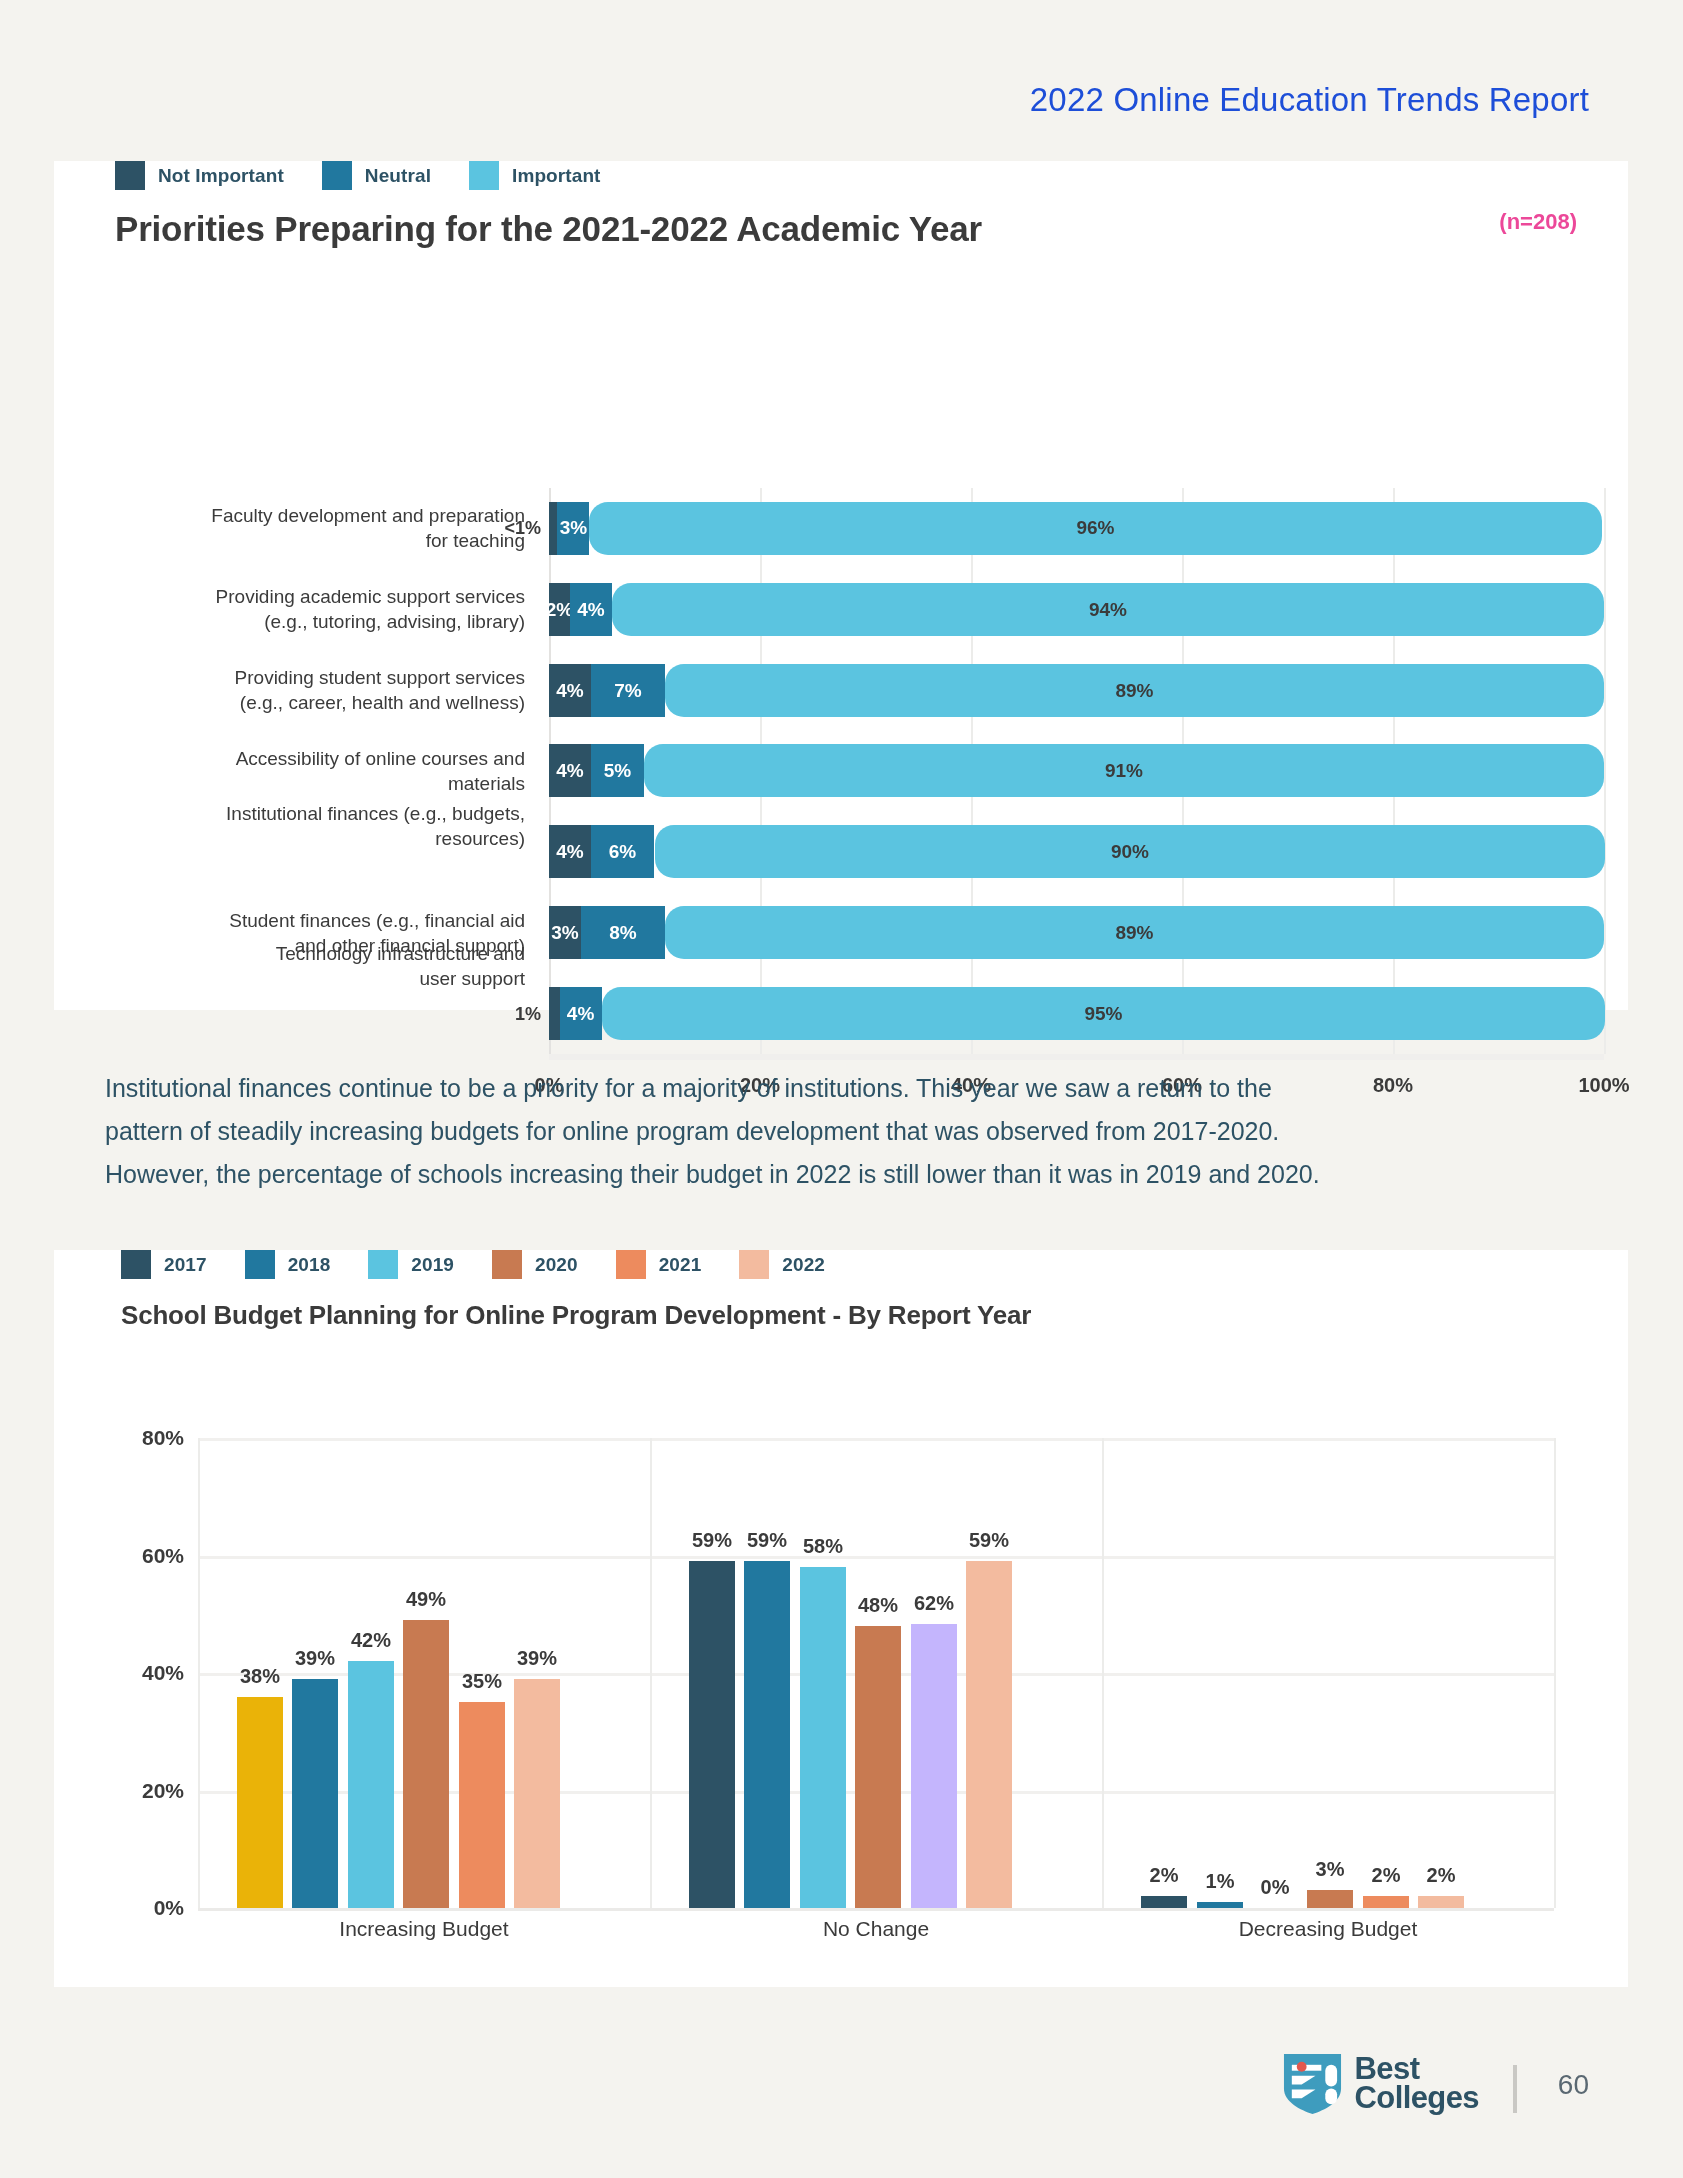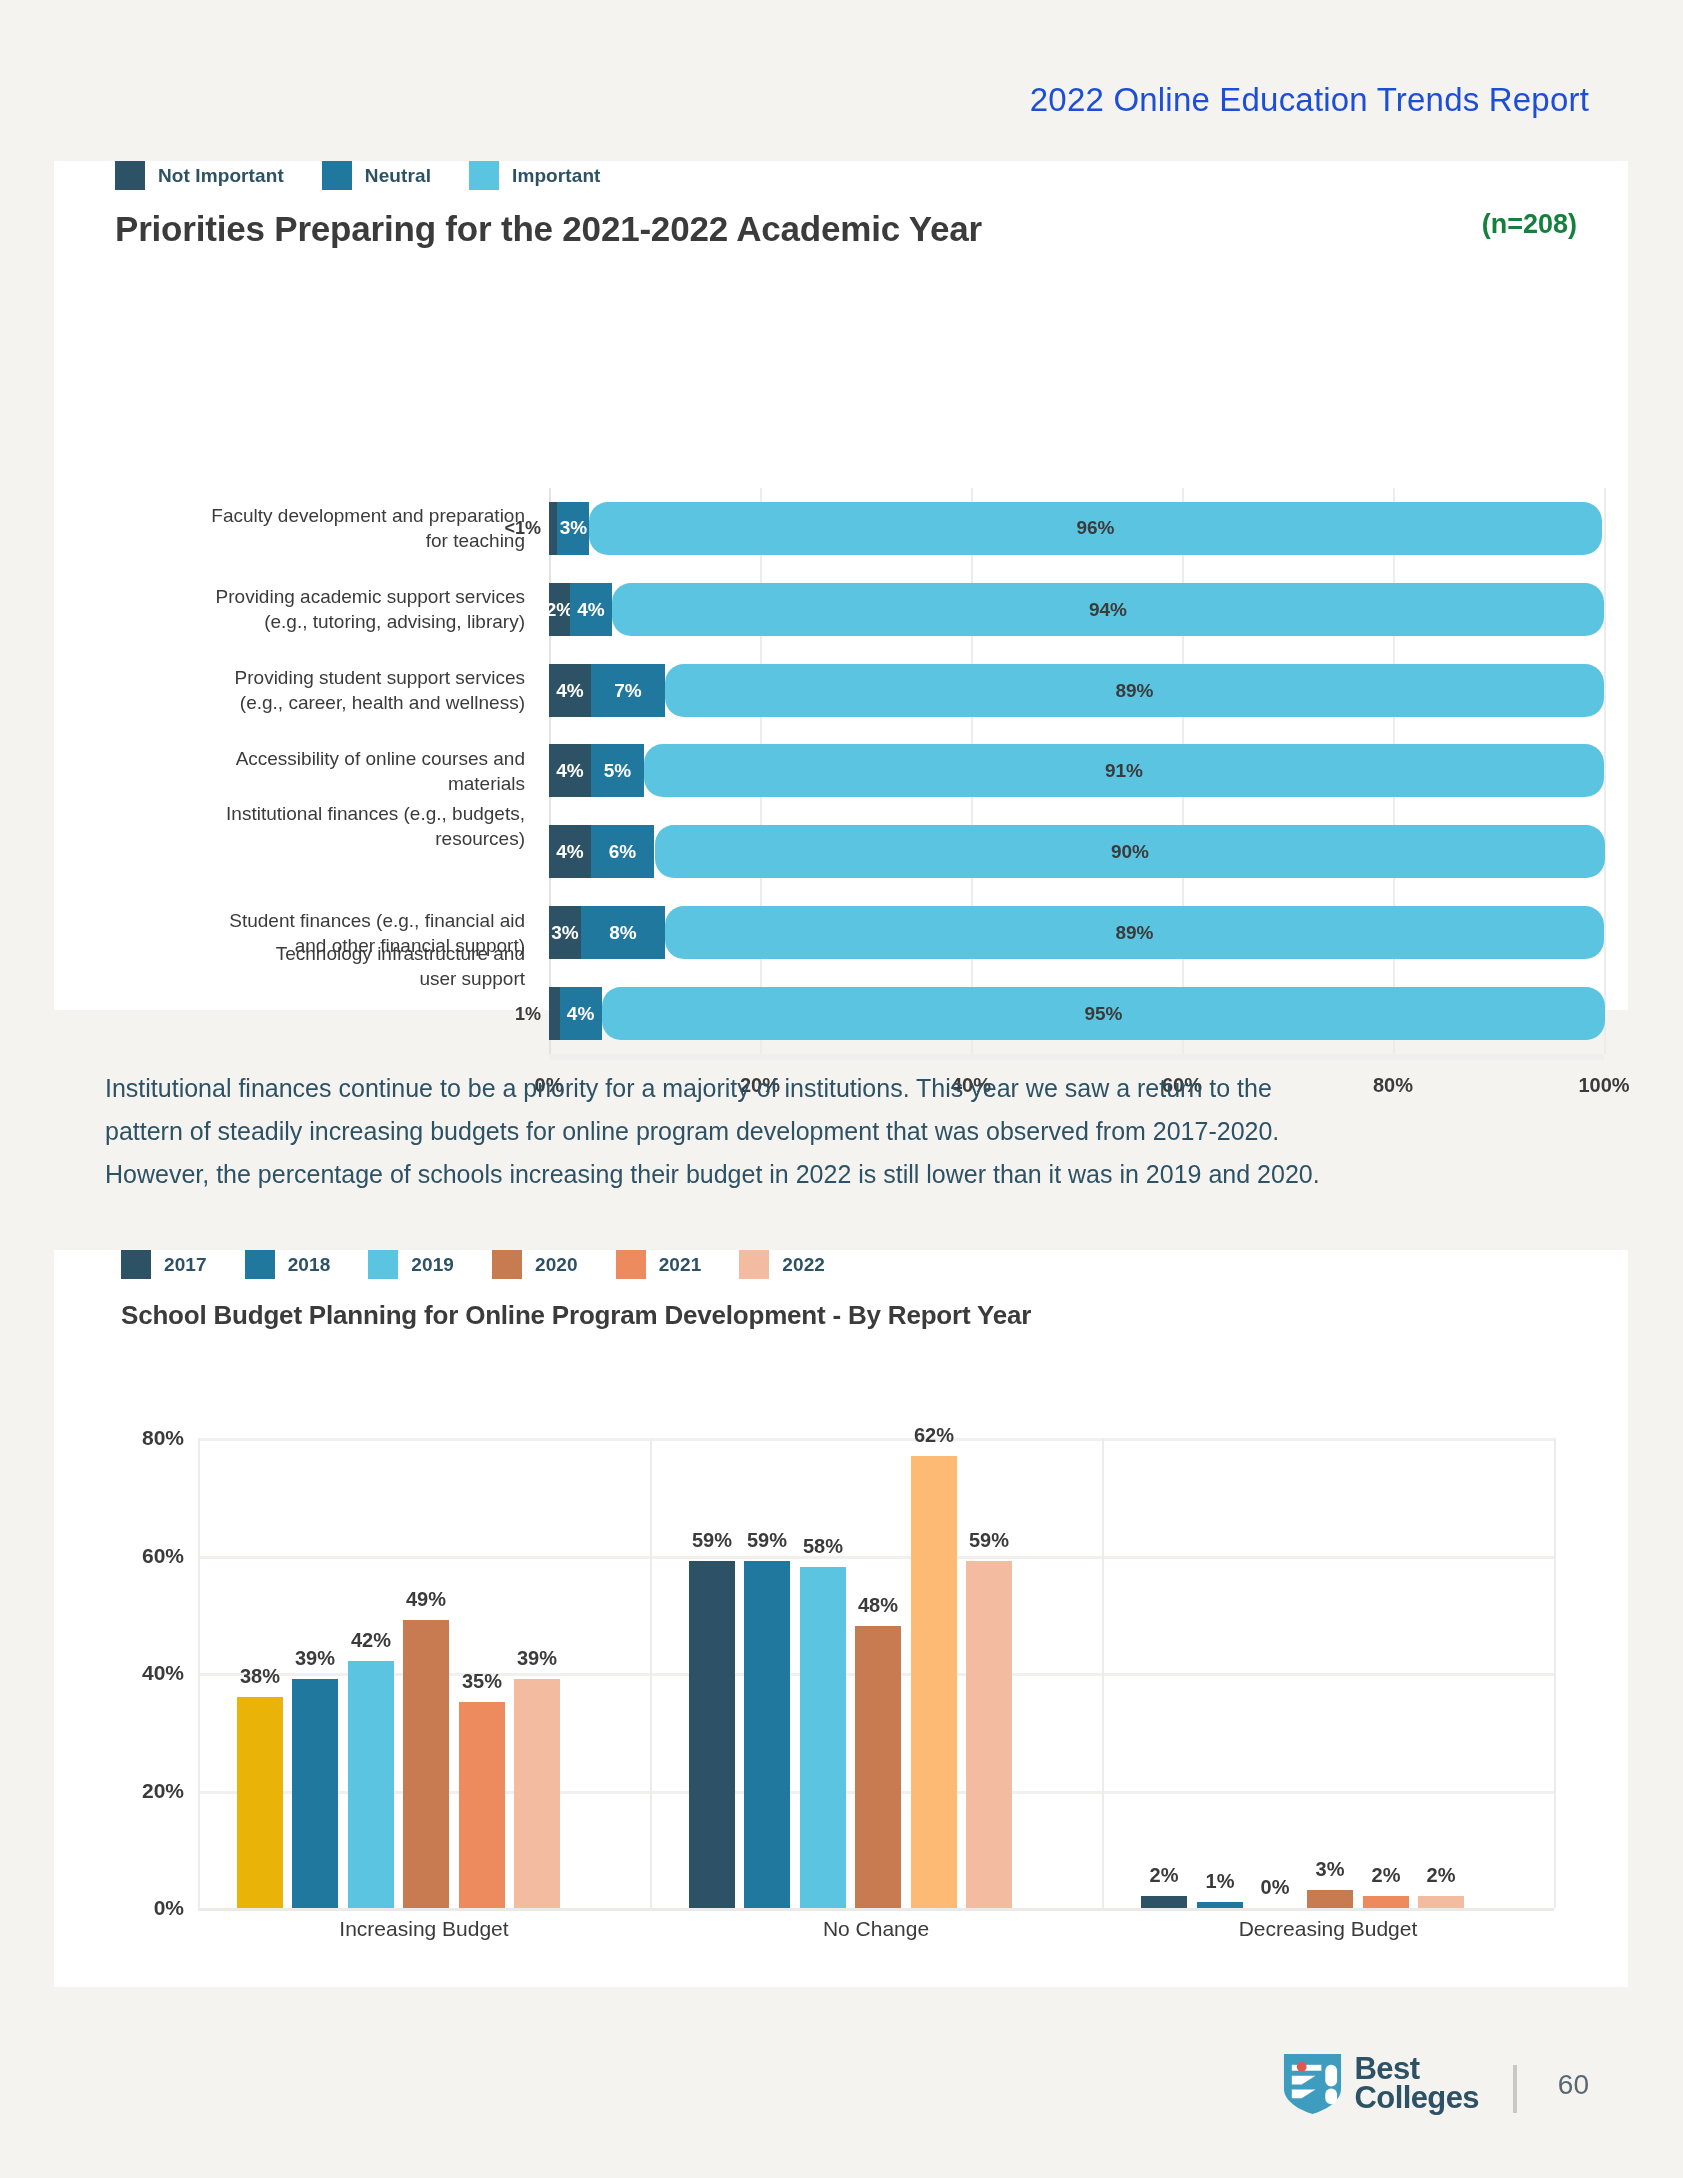--- a/index.html
+++ b/index.html
@@ -22,21 +22,21 @@
   #card-one  { left: 54px; top: 161px; width: 1574px; height: 849px; }
   #card-two  { left: 54px; top: 1250px; width: 1574px; height: 737px; }
 
   
   .c1-title {
     position: absolute; left: 61px; top: 48px;
     font-size: 35px; font-weight: bold; color: #3b3b3b; letter-spacing: -0.2px;
   }
   .c1-n {
     position: absolute; right: 51px; top: 48px;
-    font-size: 27px; font-weight: bold; color: #15803d;
+    font-size: 22px; font-weight: bold; color: #ec4899;
   }
   .legend { position: absolute; display: flex; align-items: center; }
   #c1-legend { left: 61px; top: 265px - 161px; }
   .legend-item { display: flex; align-items: center; margin-right: 38px; }
   .legend-swatch { width: 30px; height: 29px; margin-right: 13px; }
   .legend-label { font-size: 19px; font-weight: bold; color: #2d5265; letter-spacing: 0.1px; }
 
   .c1-plot { position: absolute; left: 495px; top: 327px; width: 1055px; height: 566px; }
   .c1-gridline { position: absolute; top: 0; bottom: 0; width: 2px; background: #ececea; }
   .c1-row { position: absolute; left: 0; width: 100%; }
@@ -280,21 +280,21 @@
       </div>
       <div class="c2-bar" style="left: 546px; width: 46px; height: 347px; background: rgb(33, 120, 159);">
         <div class="c2-bar-label">59%</div>
       </div>
       <div class="c2-bar" style="left: 602px; width: 46px; height: 341px; background: rgb(91, 196, 224);">
         <div class="c2-bar-label">58%</div>
       </div>
       <div class="c2-bar" style="left: 657px; width: 46px; height: 282px; background: rgb(200, 122, 81);">
         <div class="c2-bar-label">48%</div>
       </div>
-      <div class="c2-bar" style="left: 713px; width: 46px; height: 452px; background: #fdba74;">
+      <div class="c2-bar" style="left: 713px; width: 46px; height: 284px; background: #c4b5fd;">
         <div class="c2-bar-label">62%</div>
       </div>
       <div class="c2-bar" style="left: 768px; width: 46px; height: 347px; background: rgb(243, 187, 159);">
         <div class="c2-bar-label">59%</div>
       </div>
       <div class="c2-cat" style="left: 678px;">No Change</div>
       <div class="c2-bar" style="left: 943px; width: 46px; height: 11.8px; background: rgb(45, 82, 101);">
         <div class="c2-bar-label">2%</div>
       </div>
       <div class="c2-bar" style="left: 999px; width: 46px; height: 5.9px; background: rgb(33, 120, 159);">

